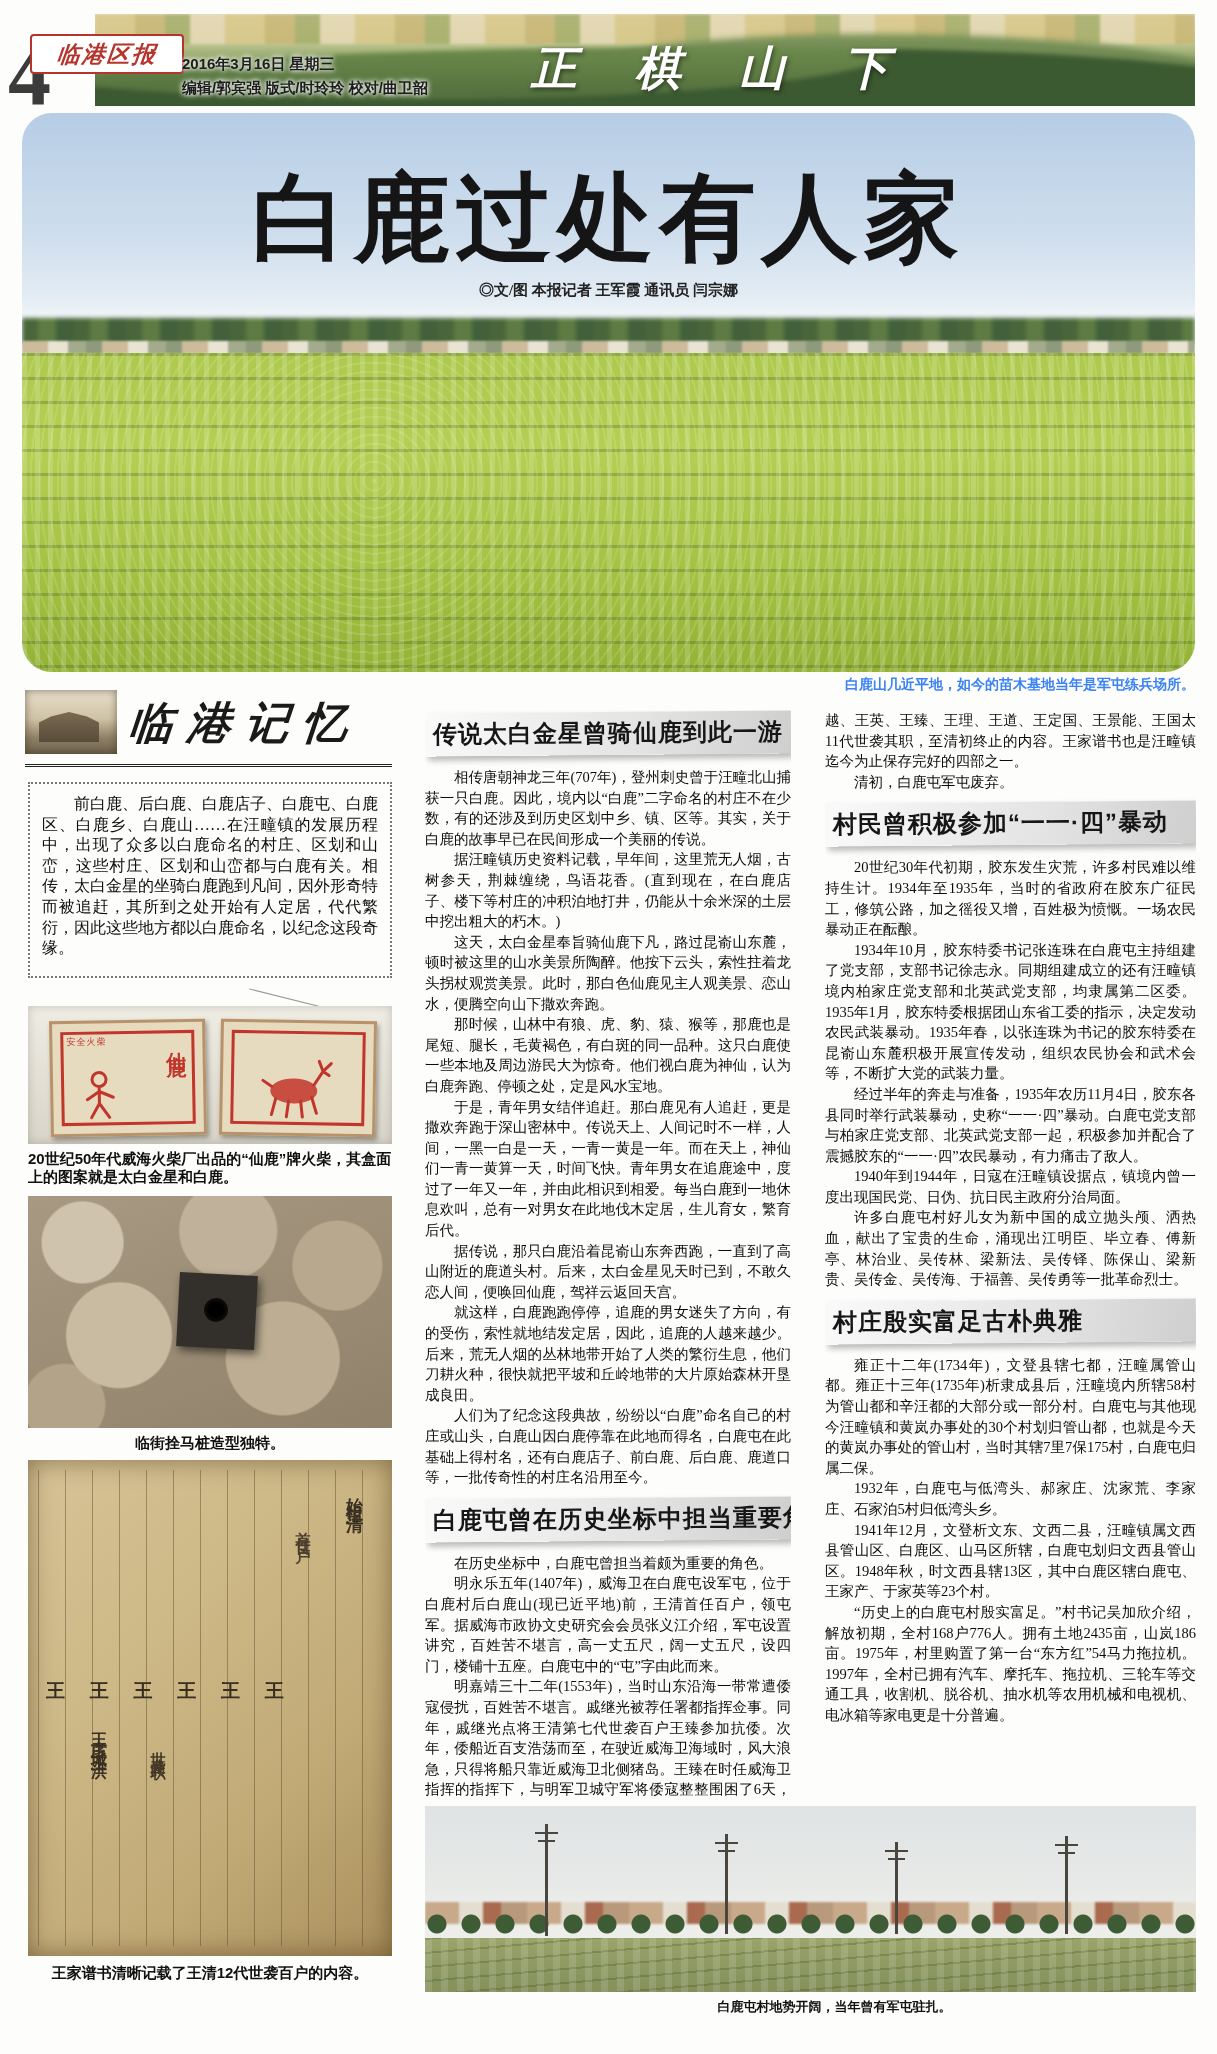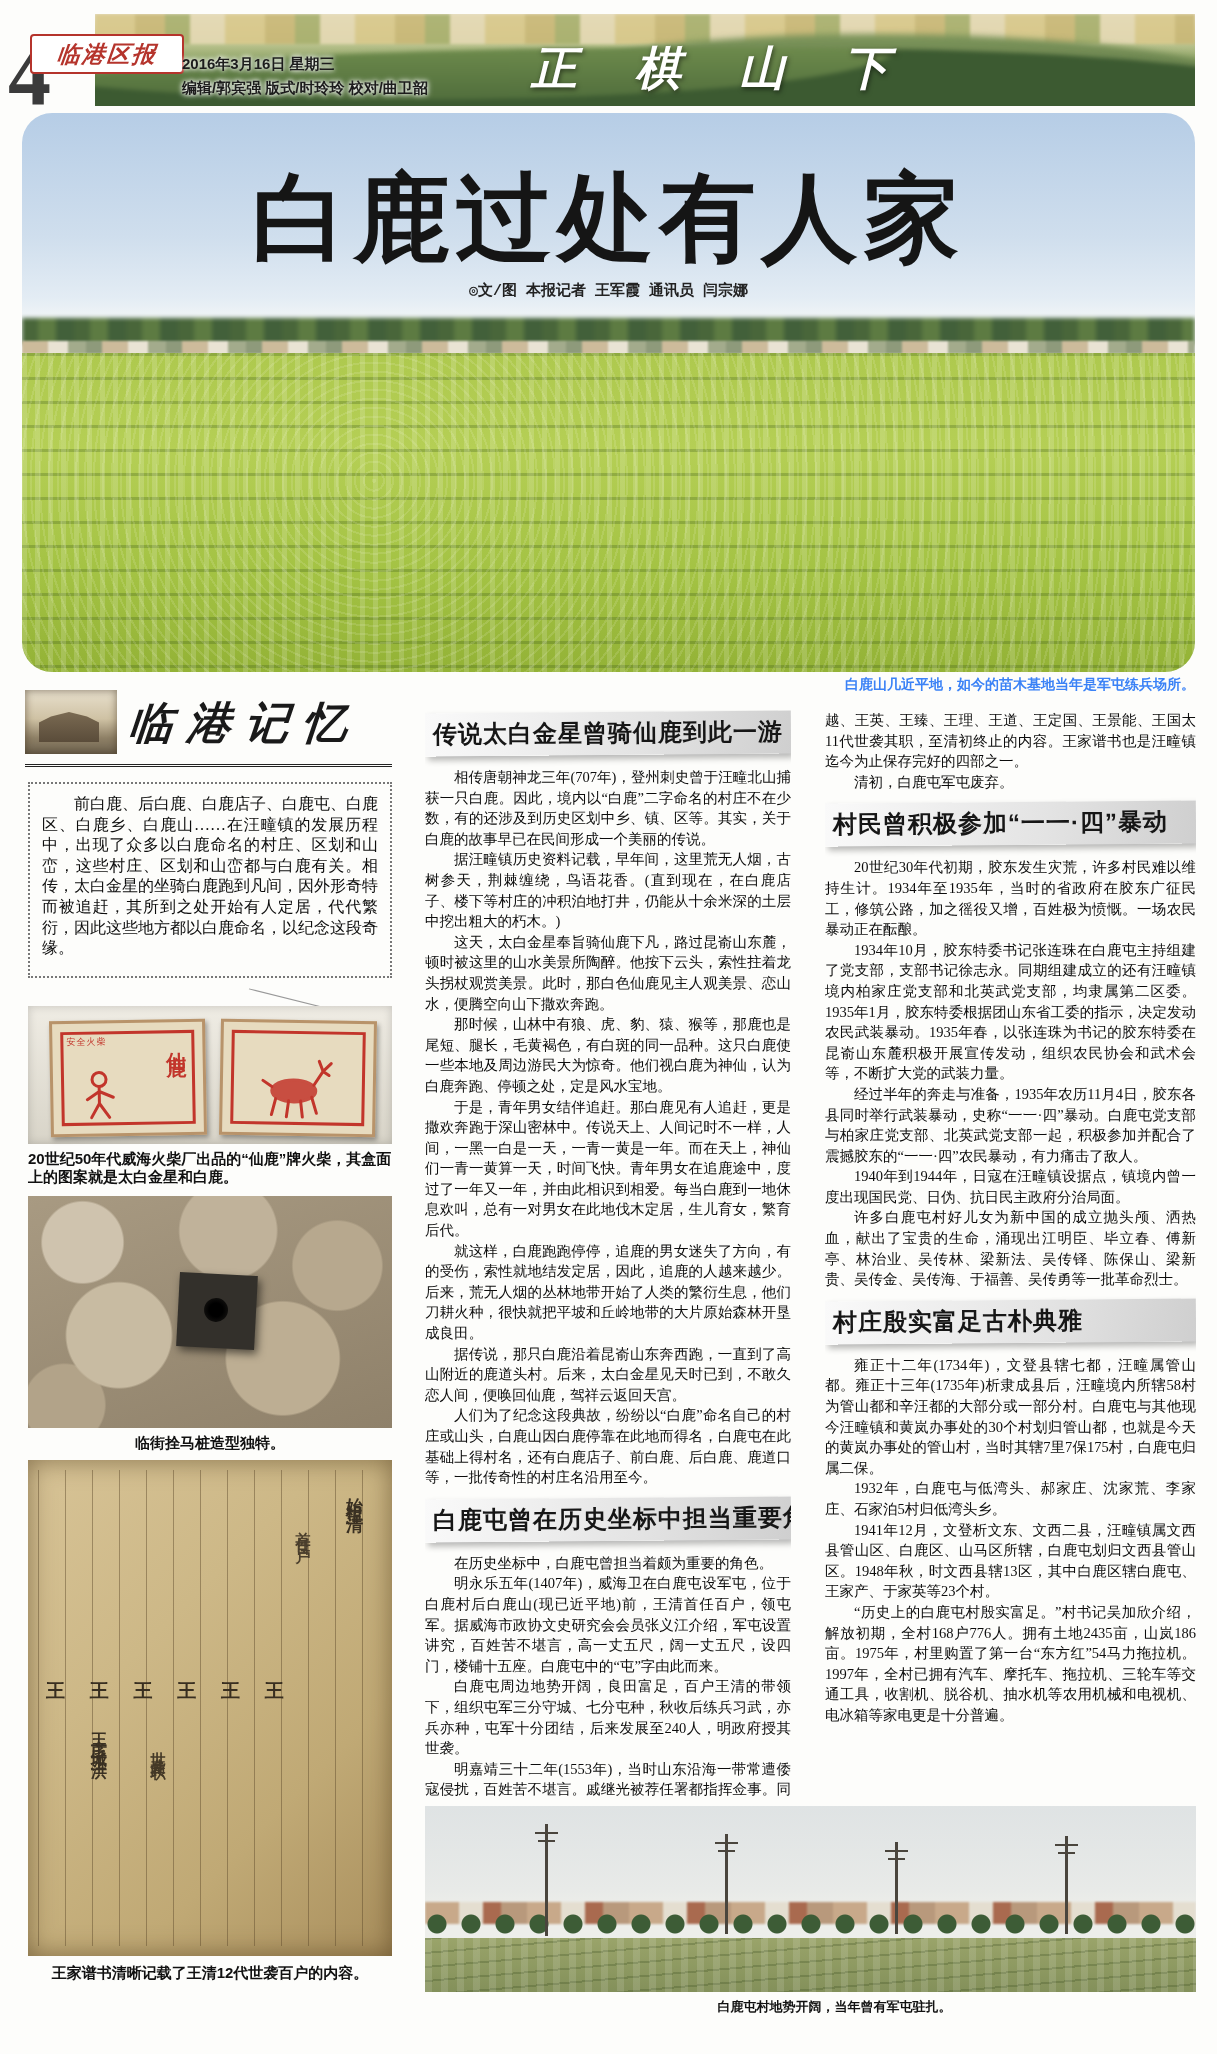--- a/index.html
+++ b/index.html
@@ -34,21 +34,21 @@
   .field{position:absolute;left:0;top:240px;width:100%;height:319px;
     background:linear-gradient(180deg,#aec94e 0%,#b5cf55 30%,#a3c243 70%,#93b236 100%);}
   .field:before{content:"";position:absolute;inset:0;
     background:repeating-linear-gradient(90deg,rgba(255,255,255,.16) 0 5px,rgba(0,0,0,0) 5px 13px),
                repeating-linear-gradient(180deg,rgba(60,90,25,.28) 0 3px,rgba(0,0,0,0) 3px 24px);}
   .field:after{content:"";position:absolute;inset:0;
     background:repeating-radial-gradient(circle at 30% 40%,rgba(255,255,240,.12) 0 2px,rgba(0,0,0,0) 2px 9px);}
   #headline{position:absolute;left:0;top:42px;width:100%;text-align:center;font-size:96px;font-weight:900;
     color:#151515;letter-spacing:6px;font-family:"Liberation Serif",serif;}
   #byline{position:absolute;left:0;top:168px;width:100%;text-align:center;
-    font-family:Liberation Mono, monospace;font-size:15px;font-weight:bold;color:#222;}
+    font-family:Liberation Serif, serif;font-size:15px;font-weight:bold;color:#222;}
   #main-caption{position:absolute;left:22px;top:676px;width:1173px;text-align:right;
     font-family:"Liberation Sans",sans-serif;font-size:14px;font-weight:bold;color:#3b82f6;}
   
   #logo-block{position:absolute;left:25px;top:688px;width:367px;height:76px;border-bottom:3px double #222;}
   #logo-photo{position:absolute;left:0;top:2px;width:92px;height:64px;
     background:linear-gradient(180deg,#e8e0ce 0%,#cfc2a4 45%,#8e8066 75%,#6e6350 100%);box-shadow:inset 0 0 8px rgba(60,45,25,.6);}
   #logo-photo:before{content:"";position:absolute;left:14px;top:22px;width:60px;height:30px;
     background:linear-gradient(180deg,#7a6a52,#5a4c3a);clip-path:polygon(0 100%,0 35%,20% 15%,50% 0,80% 15%,100% 35%,100% 100%);}
   #logo-text{position:absolute;left:104px;top:6px;font-size:44px;font-weight:bold;font-style:italic;color:#1a1a1a;
     letter-spacing:14px;transform:skewX(-5deg);}
@@ -207,29 +207,28 @@
   <div class="caption" style="left:28px;top:1964px;width:364px;text-align:center;">王家谱书清晰记载了王清12代世袭百户的内容。</div>
 
   <div id="col1" class="textcol">
     <span class="sec-heading">传说太白金星曾骑仙鹿到此一游</span>
     <div>
         <p>相传唐朝神龙三年(707年)，登州刺史曾于汪疃北山捕获一只白鹿。因此，境内以“白鹿”二字命名的村庄不在少数，有的还涉及到历史区划中乡、镇、区等。其实，关于白鹿的故事早已在民间形成一个美丽的传说。</p>
         <p>据汪疃镇历史资料记载，早年间，这里荒无人烟，古树参天，荆棘缠绕，鸟语花香。(直到现在，在白鹿店子、楼下等村庄的冲积泊地打井，仍能从十余米深的土层中挖出粗大的朽木。)</p>
         <p>这天，太白金星奉旨骑仙鹿下凡，路过昆嵛山东麓，顿时被这里的山水美景所陶醉。他按下云头，索性拄着龙头拐杖观赏美景。此时，那白色仙鹿见主人观美景、恋山水，便腾空向山下撒欢奔跑。</p>
         <p>那时候，山林中有狼、虎、豹、猿、猴等，那鹿也是尾短、腿长，毛黄褐色，有白斑的同一品种。这只白鹿使一些本地及周边游民大为惊奇。他们视白鹿为神仙，认为白鹿奔跑、停顿之处，定是风水宝地。</p>
         <p>于是，青年男女结伴追赶。那白鹿见有人追赶，更是撒欢奔跑于深山密林中。传说天上、人间记时不一样，人间，一黑一白是一天，一青一黄是一年。而在天上，神仙们一青一黄算一天，时间飞快。青年男女在追鹿途中，度过了一年又一年，并由此相识到相爱。每当白鹿到一地休息欢叫，总有一对男女在此地伐木定居，生儿育女，繁育后代。</p>
+        <p>据传说，那只白鹿沿着昆嵛山东奔西跑，一直到了高山附近的鹿道头村。后来，太白金星见天时已到，不敢久恋人间，便唤回仙鹿，驾祥云返回天宫。</p>
         <p>就这样，白鹿跑跑停停，追鹿的男女迷失了方向，有的受伤，索性就地结发定居，因此，追鹿的人越来越少。后来，荒无人烟的丛林地带开始了人类的繁衍生息，他们刀耕火种，很快就把平坡和丘岭地带的大片原始森林开垦成良田。</p>
-        <p>据传说，那只白鹿沿着昆嵛山东奔西跑，一直到了高山附近的鹿道头村。后来，太白金星见天时已到，不敢久恋人间，便唤回仙鹿，驾祥云返回天宫。</p>
         <p>人们为了纪念这段典故，纷纷以“白鹿”命名自己的村庄或山头，白鹿山因白鹿停靠在此地而得名，白鹿屯在此基础上得村名，还有白鹿店子、前白鹿、后白鹿、鹿道口等，一批传奇性的村庄名沿用至今。</p>
       </div>
     <span class="sec-heading">白鹿屯曾在历史坐标中担当重要角色</span>
     <div>
         <p>在历史坐标中，白鹿屯曾担当着颇为重要的角色。</p>
         <p>明永乐五年(1407年)，威海卫在白鹿屯设军屯，位于白鹿村后白鹿山(现已近平地)前，王清首任百户，领屯军。据威海市政协文史研究会会员张义江介绍，军屯设置讲究，百姓苦不堪言，高一丈五尺，阔一丈五尺，设四门，楼铺十五座。白鹿屯中的“屯”字由此而来。</p>
-        <p>白鹿屯周边地势开阔，良田富足，百户王清的带领下，组织屯军三分守城、七分屯种，秋收后练兵习武，亦兵亦种，屯军十分团结，后来发展至240人，明政府授其世袭。</p>
         <p>明嘉靖三十二年(1553年)，当时山东沿海一带常遭倭寇侵扰，百姓苦不堪言。戚继光被荐任署都指挥佥事。同年，戚继光点将王清第七代世袭百户王臻参加抗倭。次年，倭船近百支浩荡而至，在驶近威海卫海域时，风大浪急，只得将船只靠近威海卫北侧猪岛。王臻在时任威海卫指挥的指挥下，与明军卫城守军将倭寇整整围困了6天，倭寇粮绝水尽，不得已强行登陆，最终被我守军全部歼灭。王臻在此次抗倭行动中壮烈牺牲。</p>
       </div>
   </div>
 
   <div id="col2" class="textcol">
     <div class="continuation">
         <p>越、王英、王臻、王理、王道、王定国、王景能、王国太11代世袭其职，至清初终止的内容。王家谱书也是汪疃镇迄今为止保存完好的四部之一。</p>
         <p>清初，白鹿屯军屯废弃。</p>
       </div>
     <span class="sec-heading">村民曾积极参加“一一·四”暴动</span>

